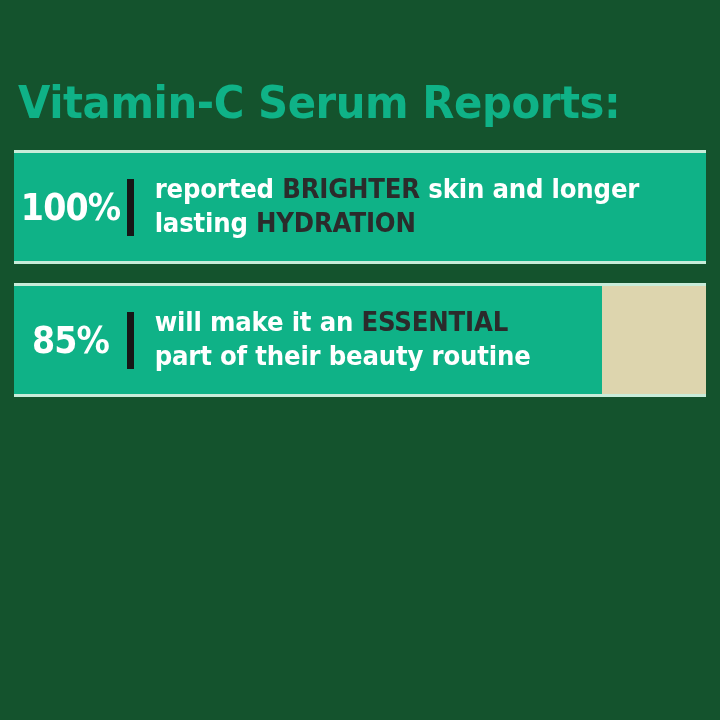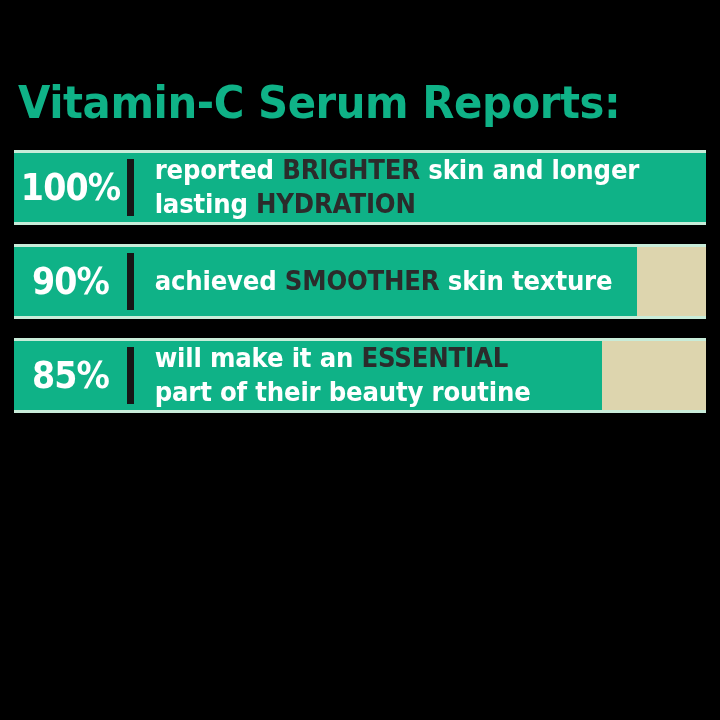--- a/index.html
+++ b/index.html
@@ -11,21 +11,21 @@
     width: 720px;
     height: 720px;
     background: #fdfdfd;
     font-family: "Liberation Sans", sans-serif;
     overflow: hidden;
   }
   .page {
     position: relative;
     width: 720px;
     height: 720px;
-    background: #000000;
+    background: #14532d;
     box-sizing: border-box;
   }
 
   
   .title {
     position: absolute;
     left: 18px;
     top: 50px;
     width: 690px;
     font-family: "DejaVu Sans", "Liberation Sans", sans-serif;
@@ -43,21 +43,21 @@
   .bars {
     position: absolute;
     left: 14px;
     top: 150px;
     width: 692px;
   }
 
   .row {
     position: relative;
     width: 692px;
-    height: 75px;
+    height: 114px;
     margin-bottom: 19px;
     background: #ddd5ae;              
     border-top: 3px solid #c8ecd9;
     border-bottom: 3px solid #c8ecd9;
     box-sizing: border-box;
     overflow: hidden;
   }
   .row:last-child { margin-bottom: 8px; }
 
   .fill {
@@ -129,30 +129,20 @@
         <div class="row-content">
           <div class="pct">100%</div>
           <div class="divider"></div>
           <div class="desc">
             <span class="ln"><span>reported </span><span class="hl">BRIGHTER</span><span> skin and longer</span></span>
             <span class="ln"><span>lasting </span><span class="hl">HYDRATION</span></span>
           </div>
         </div>
       </div>
       <div class="row">
-        <div class="fill" style="width: 90%; background: rgb(15, 178, 135);"></div>
-        <div class="row-content">
-          <div class="pct">90%</div>
-          <div class="divider"></div>
-          <div class="desc">
-            <span class="ln"><span>achieved </span><span class="hl">SMOOTHER</span><span> skin texture</span></span>
-          </div>
-        </div>
-      </div>
-      <div class="row">
         <div class="fill" style="width: 85%; background: rgb(15, 178, 135);"></div>
         <div class="row-content">
           <div class="pct">85%</div>
           <div class="divider"></div>
           <div class="desc">
             <span class="ln"><span>will make it an </span><span class="hl">ESSENTIAL</span></span>
             <span class="ln"><span>part of their beauty routine</span></span>
           </div>
         </div>
       </div>

